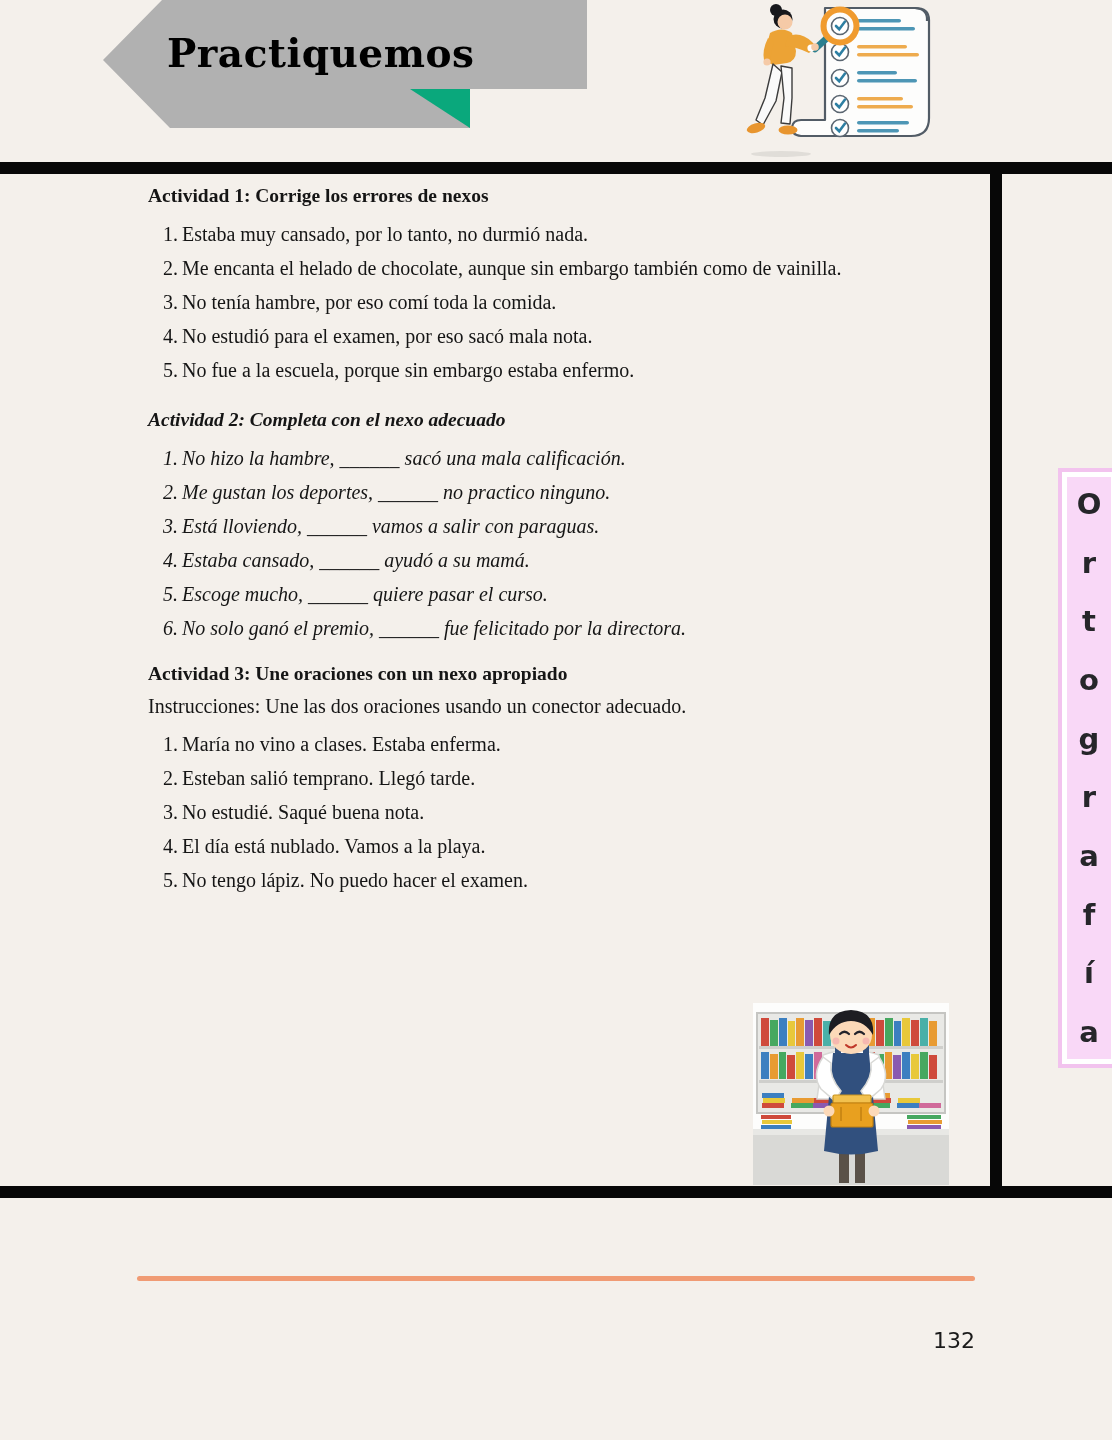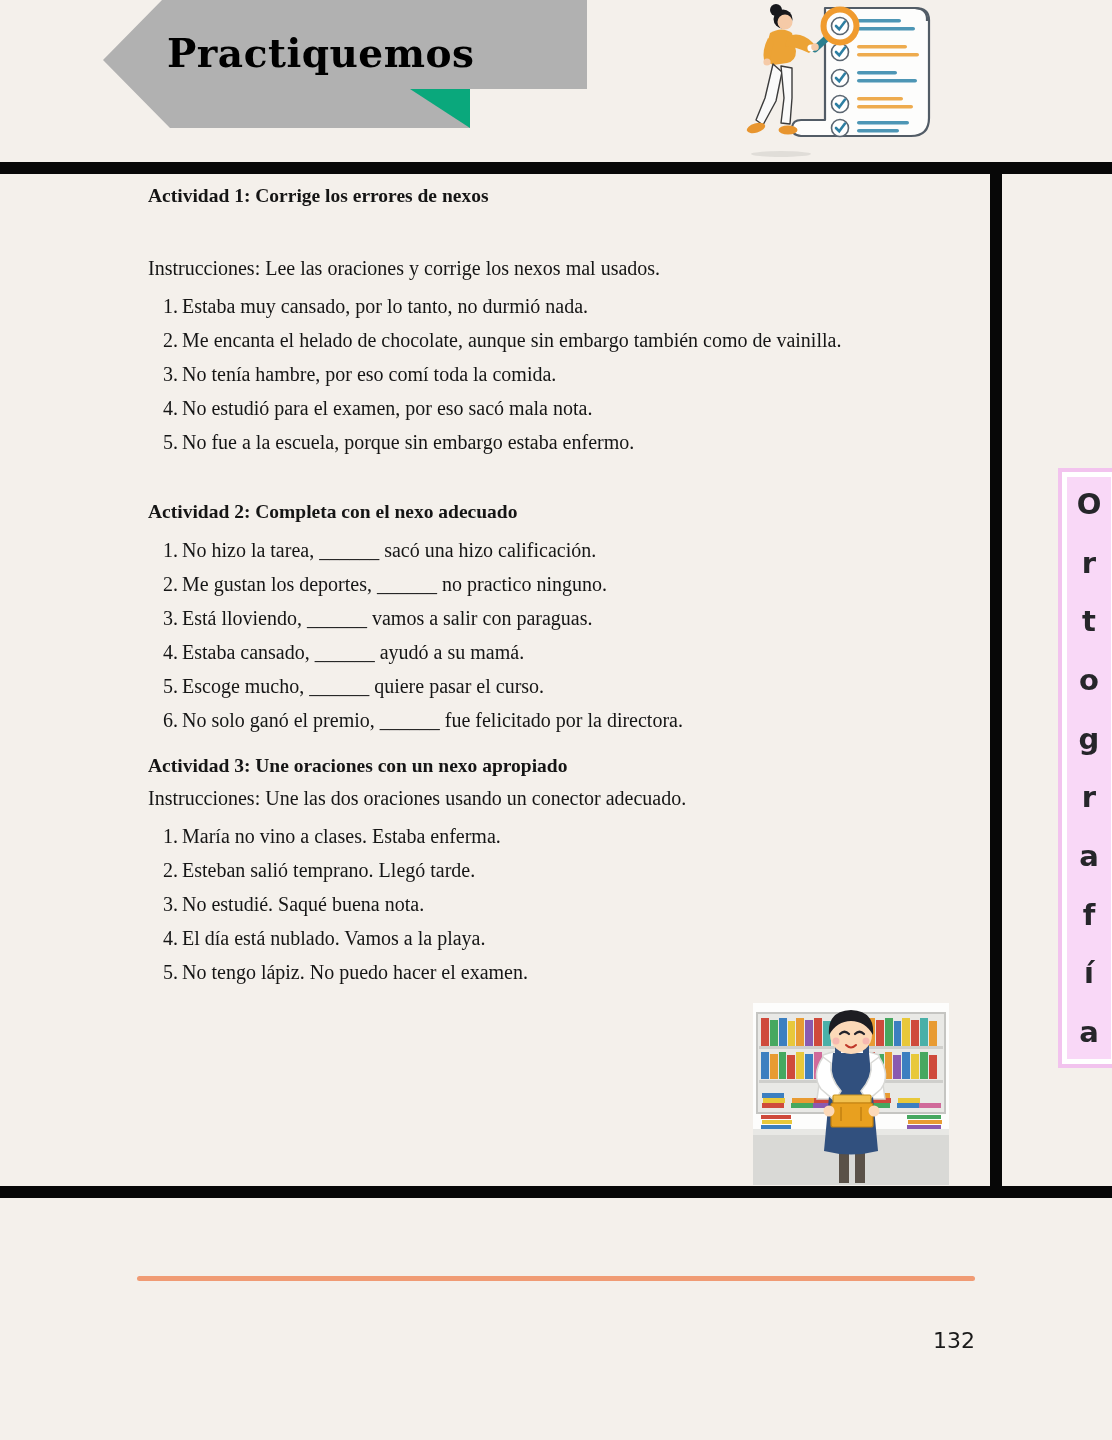--- a/index.html
+++ b/index.html
@@ -27,21 +27,21 @@
   .content{
     position:absolute;left:148px;top:183px;width:695px;
     font-size:20px;line-height:26px;
   }
   .act-title{margin:0;font-size:19.5px;font-weight:bold;line-height:26px;}
   .instructions{margin:0;line-height:26px;}
   .sec-a .instructions{margin-top:46px;}
   .sec-b .instructions{margin-top:42px;}
   .sec-c .instructions{margin-top:6px;}
   .word-bank{margin:7px 0 0;line-height:26px;}
-  .sec-b{margin-top:40px;}
+  .sec-b{margin-top:20px;font-style:italic;}
   .sec-c{margin-top:16px;}
   .items{list-style:none;margin:8px 0 0;padding:0;}
   .item{display:flex;min-height:34px;padding-left:15px;}
   .item-num{flex:none;min-width:15px;margin-right:4px;line-height:34px;}
   .item-text{flex:1;min-width:0;}
   .line1,.line2{line-height:34px;white-space:nowrap;}
   
   .item-text:has(.line2) .line1{
     white-space:normal;width:648px;
     text-align:justify;text-align-last:justify;
@@ -136,21 +136,20 @@
 </svg>
 
 <div class="frame-top"></div>
 <div class="frame-right"></div>
 <div class="frame-bottom"></div>
 
 <main class="content">
 
   <section class="sec-a">
     <h2 class="act-title">Actividad 1: Corrige los errores de nexos</h2>
-    <p class="instructions">Instrucciones: Lee las oraciones y corrige los nexos mal usados.</p>
     <ol class="items">
 
         <li class="item">
           <span class="item-num">1.</span>
           <span class="item-text">
             <span class="line1">Estaba muy cansado, por lo tanto, no durmió nada.</span>
             
           </span>
         </li>
 
@@ -188,21 +187,21 @@
       </ol>
   </section>
 
   <section class="sec-b">
     <h2 class="act-title">Actividad 2: Completa con el nexo adecuado</h2>
     <ol class="items">
 
         <li class="item">
           <span class="item-num">1.</span>
           <span class="item-text">
-            <span class="line1">No hizo la tarea, ______ sacó una hizo calificación.</span>
+            <span class="line1">No hizo la hambre, ______ sacó una mala calificación.</span>
             
           </span>
         </li>
 
         <li class="item">
           <span class="item-num">2.</span>
           <span class="item-text">
             <span class="line1">Me gustan los deportes, ______ no practico ninguno.</span>
             
           </span>

